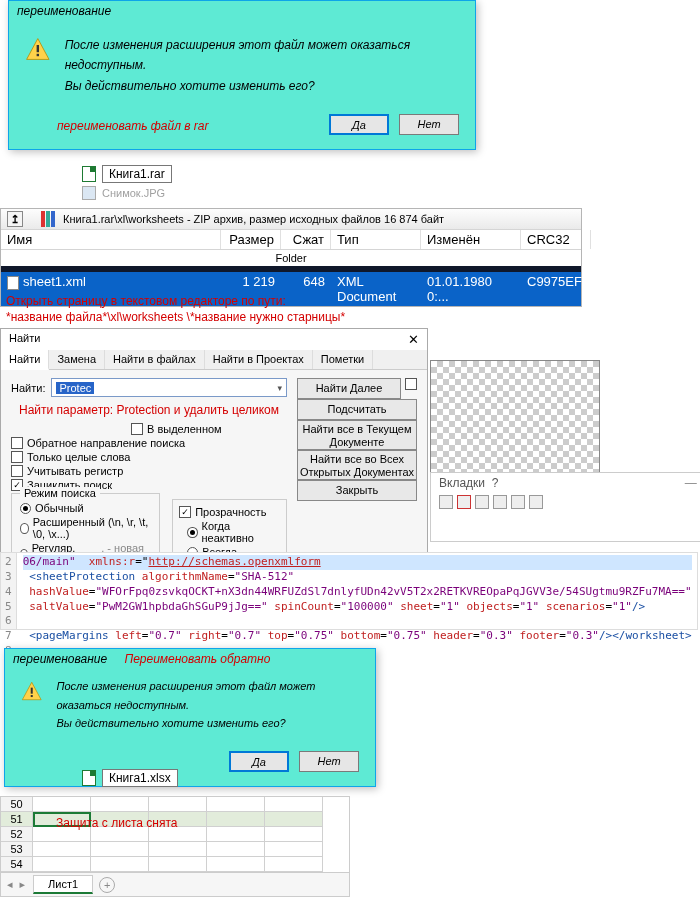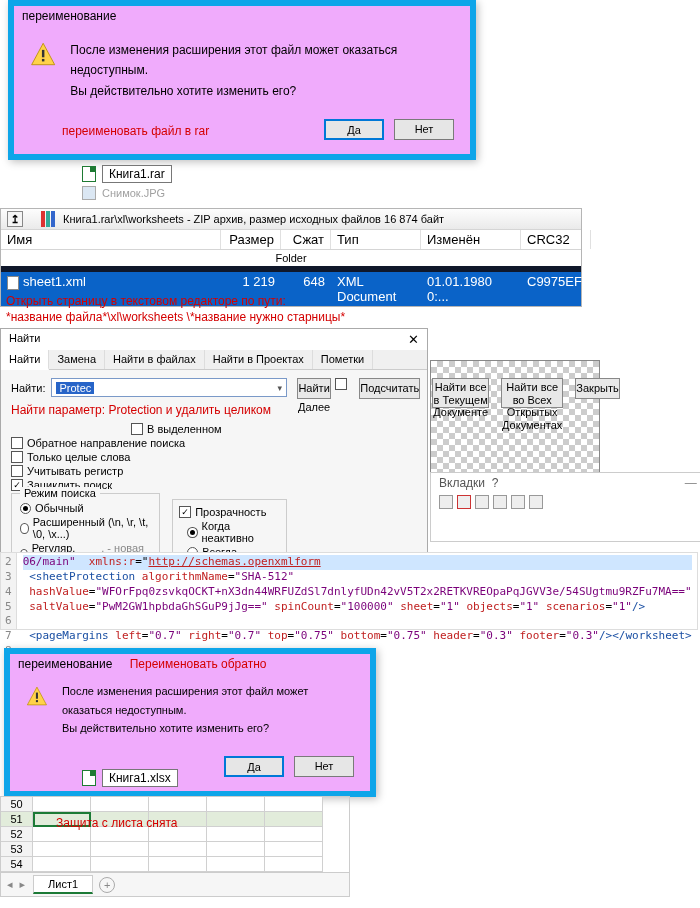--- a/index.html
+++ b/index.html
@@ -12,23 +12,24 @@
     font-size: 11px;
     background: #fff;
     color: #000;
     position: relative;
     overflow: hidden;
   }
   .abs { position: absolute; }
 
   
   .dialog {
-    border: 6px solid #0ea5e9;
-    background: #f0abfc;
+    border: 1px solid #0ea5e9;
+    background: #5eead4;
     box-shadow: 2px 2px 8px rgba(0,0,0,0.25);
+    font-style: italic;
   }
   .dlg-title {
     padding: 3px 8px;
     font-size: 12px;
   }
   .warn-icon {
     width: 28px; height: 28px;
     display: inline-block;
   }
   .warn-icon svg { width: 100%; height: 100%; }
@@ -121,21 +122,21 @@
   }
   .close-x { cursor:pointer; font-size:13px; }
   .find-tabs { display:flex; border-bottom:1px solid #ccc; background:#f0f0f0;}
   .find-tab {
     padding: 3px 8px; border-right:1px solid #ddd;
     cursor:pointer;
   }
   .find-tab.active { background:#fff; border-bottom:2px solid #fff; margin-bottom:-1px;}
   .find-body { display:flex; padding: 8px 10px 10px 10px; gap:10px;}
   .find-left { flex:1; }
-  .find-right { width: 120px; display:flex; flex-direction:row; gap:12px;}
+  .find-right { width: 120px; display:flex; flex-direction:column; gap:0;}
   .search-row { display:flex; align-items:center; gap:6px; margin-bottom:6px;}
   .search-input {
     flex:1; height:19px; border:1px solid #7a99c8;
     background:#fff; padding:0 4px;
     display:flex; align-items:center; justify-content:space-between;
   }
   .search-input .val {
     background:#2764c8; color:#fff; padding:0 3px; font-size:11px;
   }
   .dd-arrow { font-size:9px; color:#555;}
@@ -332,21 +333,21 @@
   </div>
   <div class="find-body">
     <div class="find-left">
       <div class="search-row">
         <span>Найти:</span>
         <div class="search-input">
           <span class="val">Protec</span>
           <span class="dd-arrow">▾</span>
         </div>
       </div>
-      <div class="red" style="margin:4px 0 6px 0;">Найти параметр: Protection и удалить целиком</div>
+      <div class="red" style="margin:4px 0 6px 0;text-align:center;">Найти параметр: Protection и удалить целиком</div>
 
       <div class="cb-row" style="margin-left:120px;">
           <span class="cb"></span>
           <span>В выделенном</span>
         </div>
       <div class="cb-row">
           <span class="cb"></span>
           <span>Обратное направление поиска</span>
         </div>
       <div class="cb-row">

